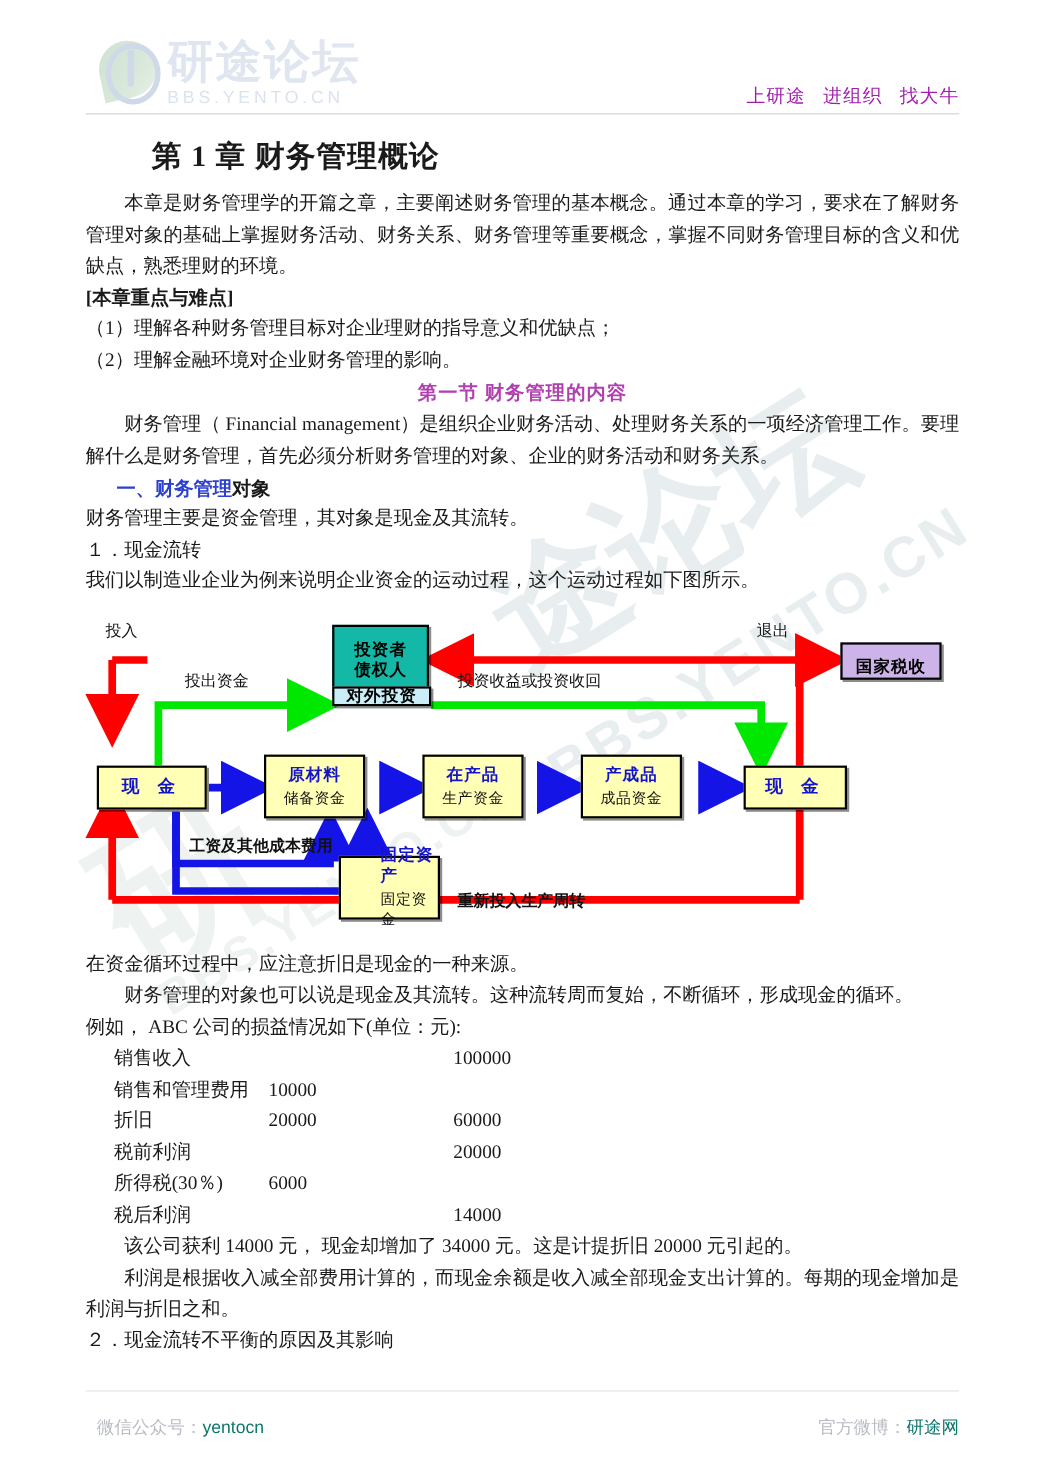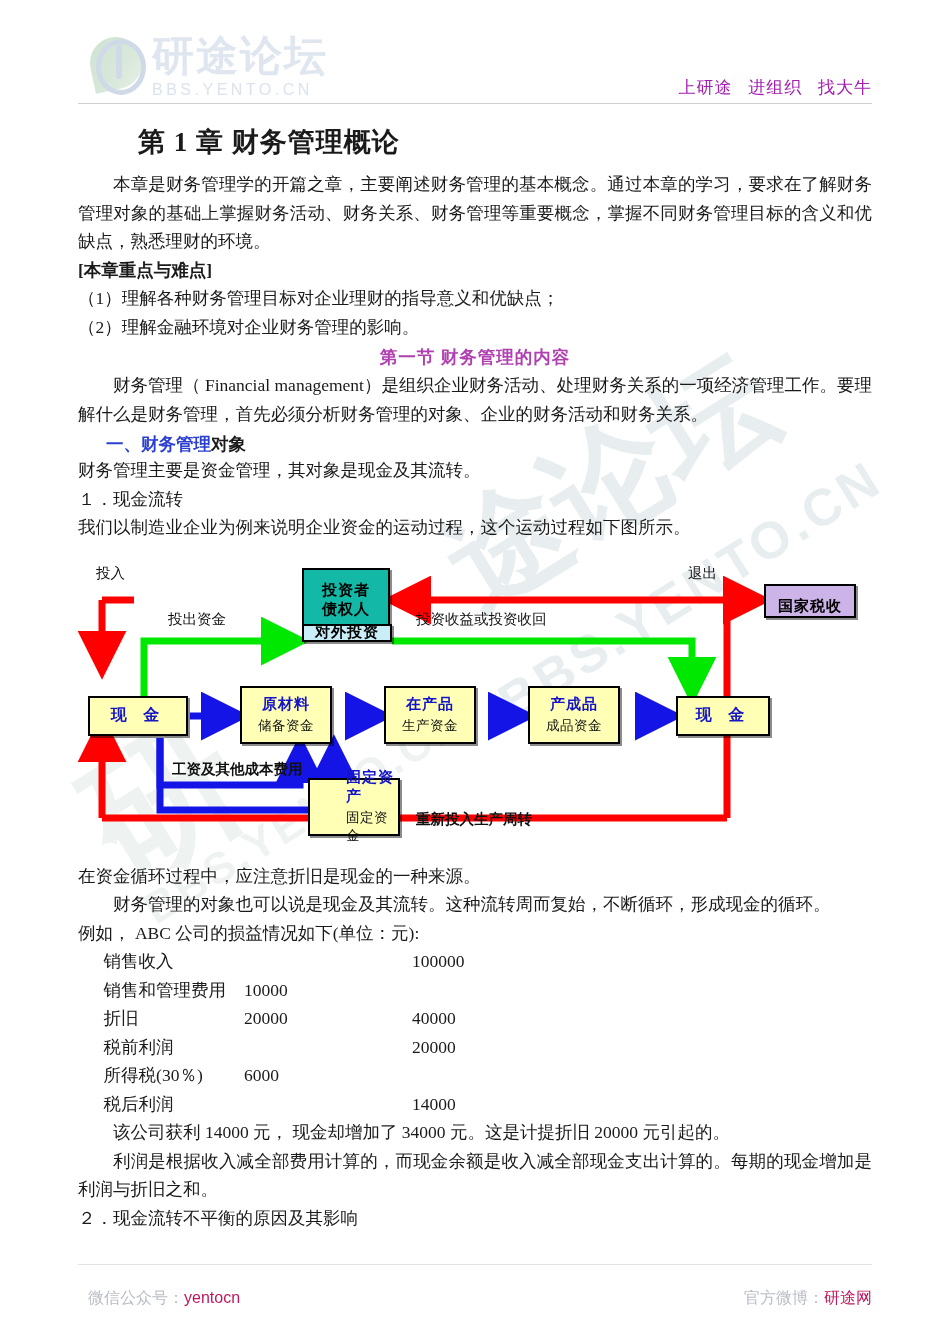--- a/index.html
+++ b/index.html
@@ -133,21 +133,21 @@
   }
   .footer-rule{position:absolute;left:78px;top:0;width:794px;height:1px;background:#e3e3e3;}
   .f-left{
     position:absolute;left:88px;top:24px;
     font-family:"Liberation Sans","DejaVu Sans",sans-serif;font-size:16px;color:#b9bcc4;
   }
   .f-right{
     position:absolute;right:78px;top:24px;
     font-family:"Liberation Sans","DejaVu Sans",sans-serif;font-size:16px;color:#b9bcc4;
   }
-  .f-accent{color:#be185d;}
+  .f-accent{color:#0f766e;}
 </style>
 </head>
 <body>
 
 <div class="page">
 
   <div class="watermark">
     <div class="wm-text wm1">途论坛</div>
     <div class="wm-text wm2">BBS.YENTO.CN</div>
     <div class="wm-text wm3">研</div>
@@ -299,21 +299,21 @@
           <td class="c2">100000</td>
         </tr>
         <tr>
           <td class="lbl ind2">销售和管理费用</td>
           <td class="c1">10000</td>
           <td class="c2"></td>
         </tr>
         <tr>
           <td class="lbl ind2">折旧</td>
           <td class="c1">20000</td>
-          <td class="c2">40000</td>
+          <td class="c2">60000</td>
         </tr>
         <tr>
           <td class="lbl ind1">税前利润</td>
           <td class="c1"></td>
           <td class="c2">20000</td>
         </tr>
         <tr>
           <td class="lbl ind2">所得税(30％)</td>
           <td class="c1">6000</td>
           <td class="c2"></td>

